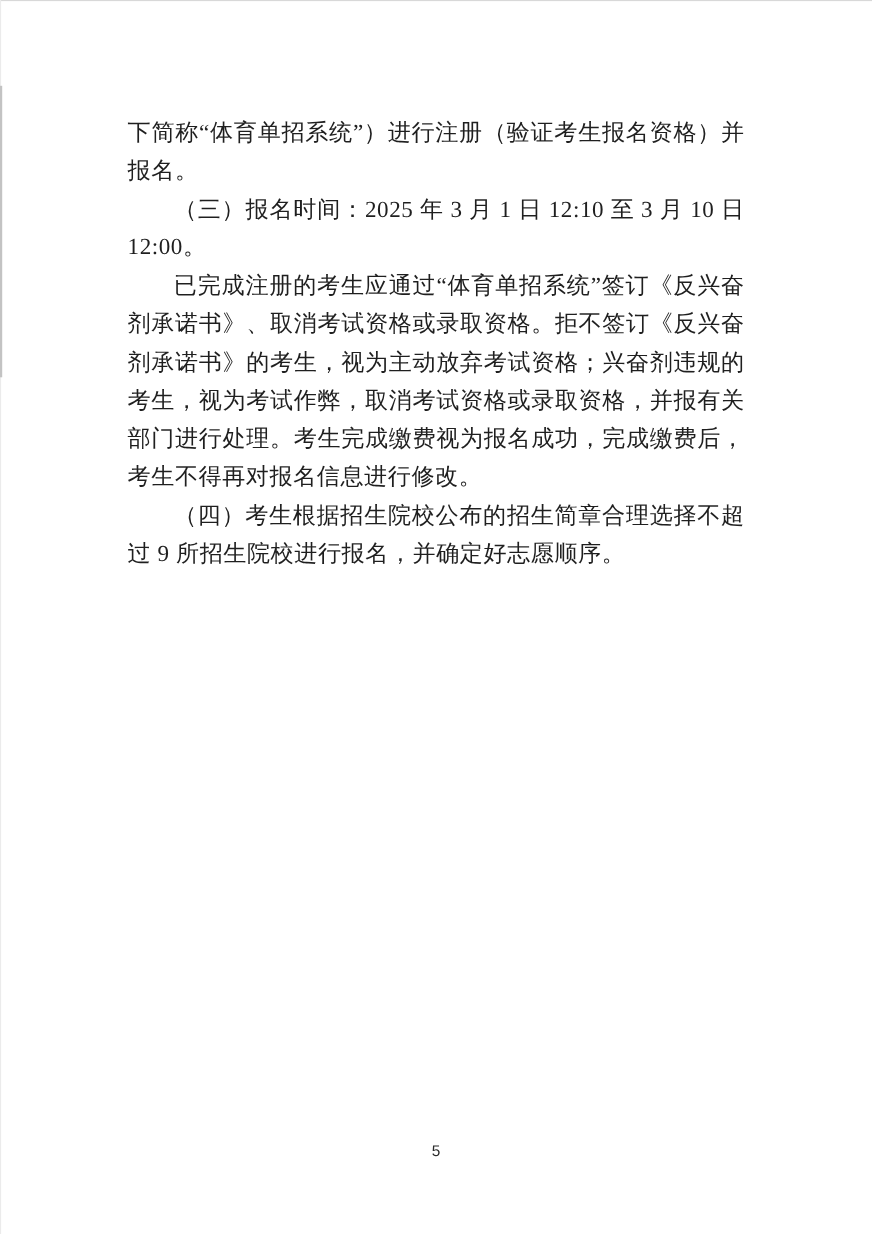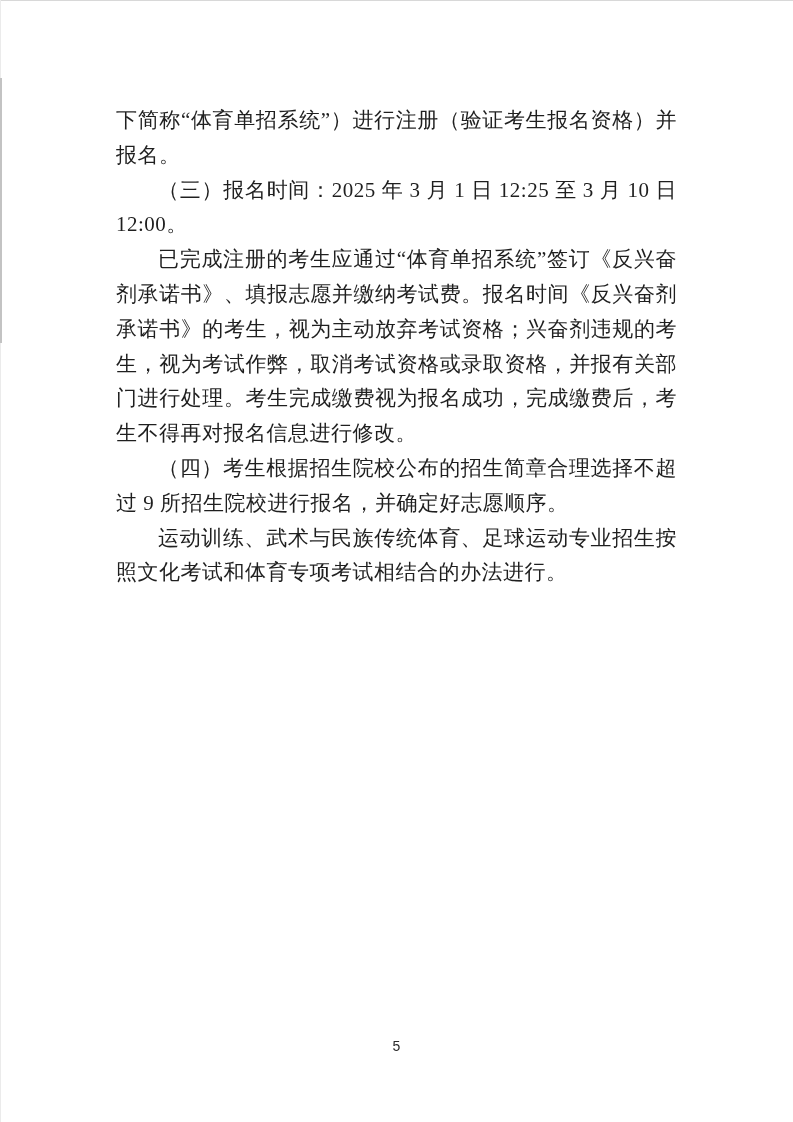--- a/index.html
+++ b/index.html
@@ -76,21 +76,20 @@
 <body>
 
 <div class="page">
 
   <div class="edge-top"></div>
   <div class="edge-left"></div>
   <div class="edge-left-dark"></div>
 
   <div class="content">
     <p class="para no-indent">下简称“体育单招系统”）进行注册（验证考生报名资格）并报名。</p>
-    <p class="para">（三）报名时间：2025 年 3 月 1 日 12:25 至 3 月 10 日 12:00。</p>
-    <p class="para">已完成注册的考生应通过“体育单招系统”签订《反兴奋剂承诺书》、填报志愿并缴纳考试费。报名时间《反兴奋剂承诺书》的考生，视为主动放弃考试资格；兴奋剂违规的考生，视为考试作弊，取消考试资格或录取资格，并报有关部门进行处理。考生完成缴费视为报名成功，完成缴费后，考生不得再对报名信息进行修改。</p>
+    <p class="para">（三）报名时间：2025 年 3 月 1 日 12:10 至 3 月 10 日 12:00。</p>
+    <p class="para">已完成注册的考生应通过“体育单招系统”签订《反兴奋剂承诺书》、取消考试资格或录取资格。拒不签订《反兴奋剂承诺书》的考生，视为主动放弃考试资格；兴奋剂违规的考生，视为考试作弊，取消考试资格或录取资格，并报有关部门进行处理。考生完成缴费视为报名成功，完成缴费后，考生不得再对报名信息进行修改。</p>
     <p class="para">（四）考生根据招生院校公布的招生简章合理选择不超过 9 所招生院校进行报名，并确定好志愿顺序。</p>
-    <p class="para">运动训练、武术与民族传统体育、足球运动专业招生按照文化考试和体育专项考试相结合的办法进行。</p>
   </div>
 
   <div class="footer">5</div>
 
 </div>
 
 </body></html>

